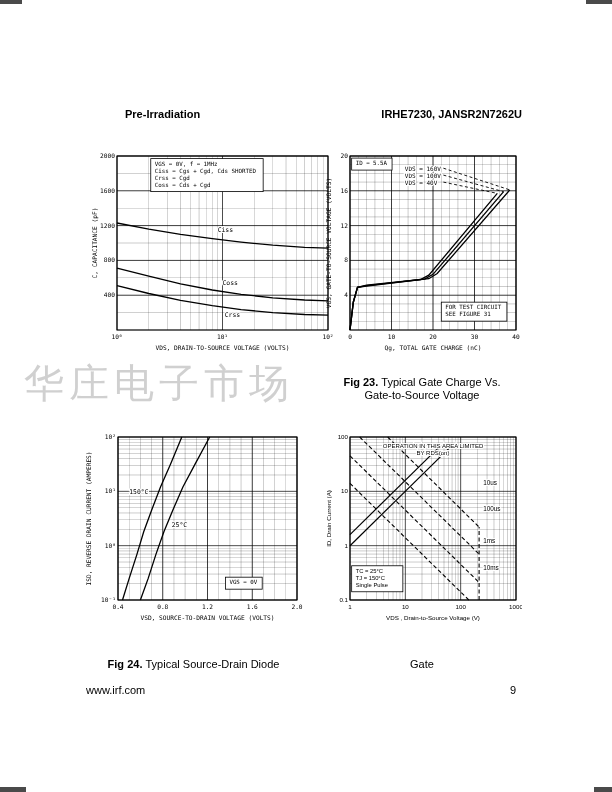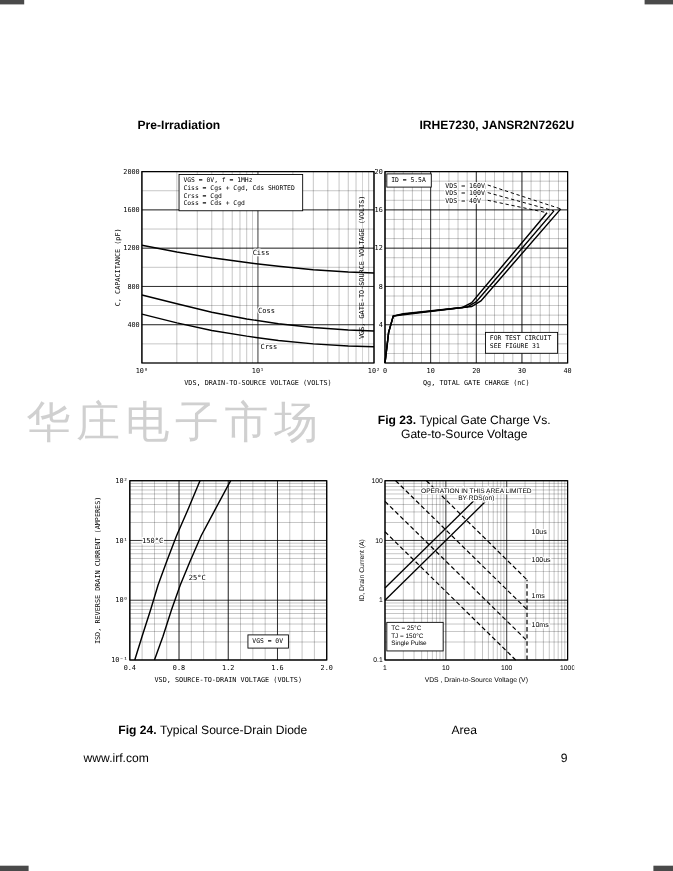--- a/index.html
+++ b/index.html
@@ -2,21 +2,21 @@
 <html><head>
 <meta charset="utf-8">
 <style>
   html,body{margin:0;padding:0;background:#d8d8d8;}
   .page{position:relative;width:612px;height:792px;background:#ffffff;margin:0 auto;overflow:hidden;
         font-family:"Liberation Sans",sans-serif;color:#000;}
   .hdr{position:absolute;top:108px;font-size:11px;font-weight:bold;}
   .hdr.left{left:89px;padding-left:36px;}
   .hdr.right{right:90px;}
   .ftr{position:absolute;top:684px;font-size:11px;}
-  .ftr.left{left:76px;}
+  .ftr.left{left:86px;}
   .ftr.right{right:96px;}
   .chart{position:absolute;}
   .caption{position:absolute;text-align:center;font-size:11px;line-height:13px;}
   .caption .b{font-weight:bold;}
   .watermark{position:absolute;left:24px;top:356px;font-size:40px;letter-spacing:5px;
              color:rgba(150,150,150,0.45);z-index:1;white-space:nowrap;
              font-family:"DejaVu Sans",sans-serif;}
   .art{position:absolute;background:#2a2a2a;opacity:.85;}
   .art.tl{left:0;top:0;width:22px;height:4px;}
   .art.tr{right:0;top:0;width:26px;height:4px;}
@@ -32,21 +32,21 @@
   <div class="art tl"></div>
   <div class="art tr"></div>
   <div class="art bl"></div>
   <div class="art br"></div>
 
   <div class="hdr left">Pre-Irradiation</div>
   <div class="hdr right">IRHE7230, JANSR2N7262U</div>
 
   <div class="watermark">华庄电子市场</div>
 
-  <div class="chart" id="chart0" style="left:100px;top:150px;"><svg width="248" height="216">
+  <div class="chart" id="chart0" style="left:88px;top:150px;"><svg width="248" height="216">
         <line x1="29" y1="6" x2="29" y2="180" stroke="#000" stroke-width="0.7" opacity="1"></line>
         <line x1="60.758664542550015" y1="6" x2="60.758664542550015" y2="180" stroke="#000" stroke-width="0.28" opacity="0.75"></line>
         <line x1="79.33629237292439" y1="6" x2="79.33629237292439" y2="180" stroke="#000" stroke-width="0.28" opacity="0.75"></line>
         <line x1="92.51732908510003" y1="6" x2="92.51732908510003" y2="180" stroke="#000" stroke-width="0.28" opacity="0.75"></line>
         <line x1="102.74133545744999" y1="6" x2="102.74133545744999" y2="180" stroke="#000" stroke-width="0.28" opacity="0.75"></line>
         <line x1="111.0949569154744" y1="6" x2="111.0949569154744" y2="180" stroke="#000" stroke-width="0.28" opacity="0.75"></line>
         <line x1="118.1578432215041" y1="6" x2="118.1578432215041" y2="180" stroke="#000" stroke-width="0.28" opacity="0.75"></line>
         <line x1="124.27599362765004" y1="6" x2="124.27599362765004" y2="180" stroke="#000" stroke-width="0.28" opacity="0.75"></line>
         <line x1="129.67258474584878" y1="6" x2="129.67258474584878" y2="180" stroke="#000" stroke-width="0.28" opacity="0.75"></line>
         <line x1="134.5" y1="6" x2="134.5" y2="180" stroke="#000" stroke-width="0.7" opacity="1"></line>
@@ -340,19 +340,19 @@
   <div class="caption" style="left:322px;top:376px;width:200px;">
     <div><span class="b">Fig 23.</span>&nbsp;<span>Typical Gate Charge Vs.</span></div>
     <div>Gate-to-Source Voltage</div>
   </div>
 
   <div class="caption" style="left:82px;top:658px;width:223px;">
     <div><span class="b">Fig 24.</span>&nbsp;<span>Typical Source-Drain Diode</span></div>
   </div>
 
   <div class="caption" style="left:322px;top:658px;width:200px;">
-    <div>Area</div>
+    <div>Gate</div>
   </div>
 
   <div class="ftr left">www.irf.com</div>
   <div class="ftr right">9</div>
 
 </div>
 
 </body></html>

